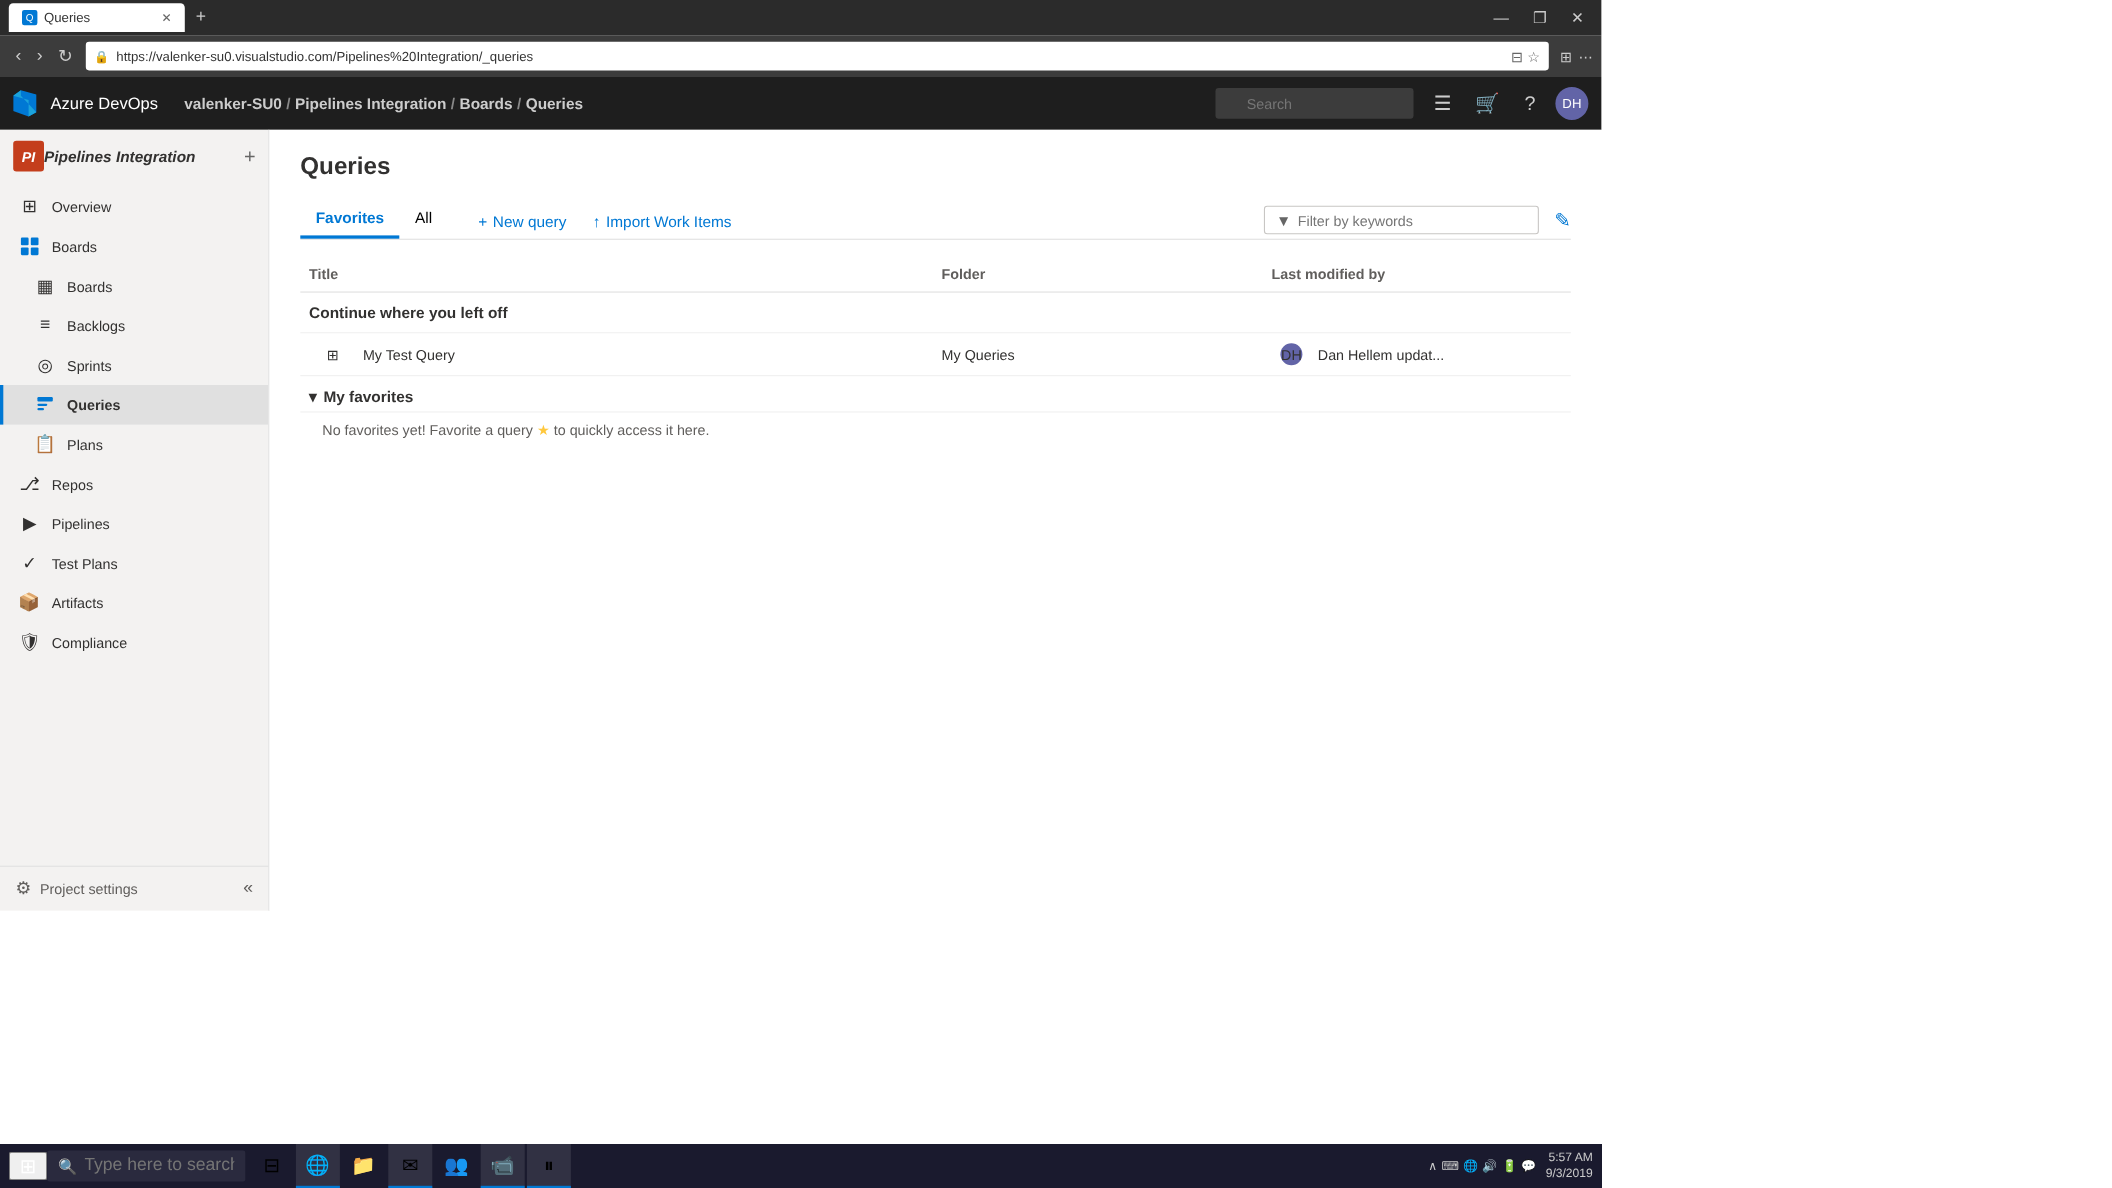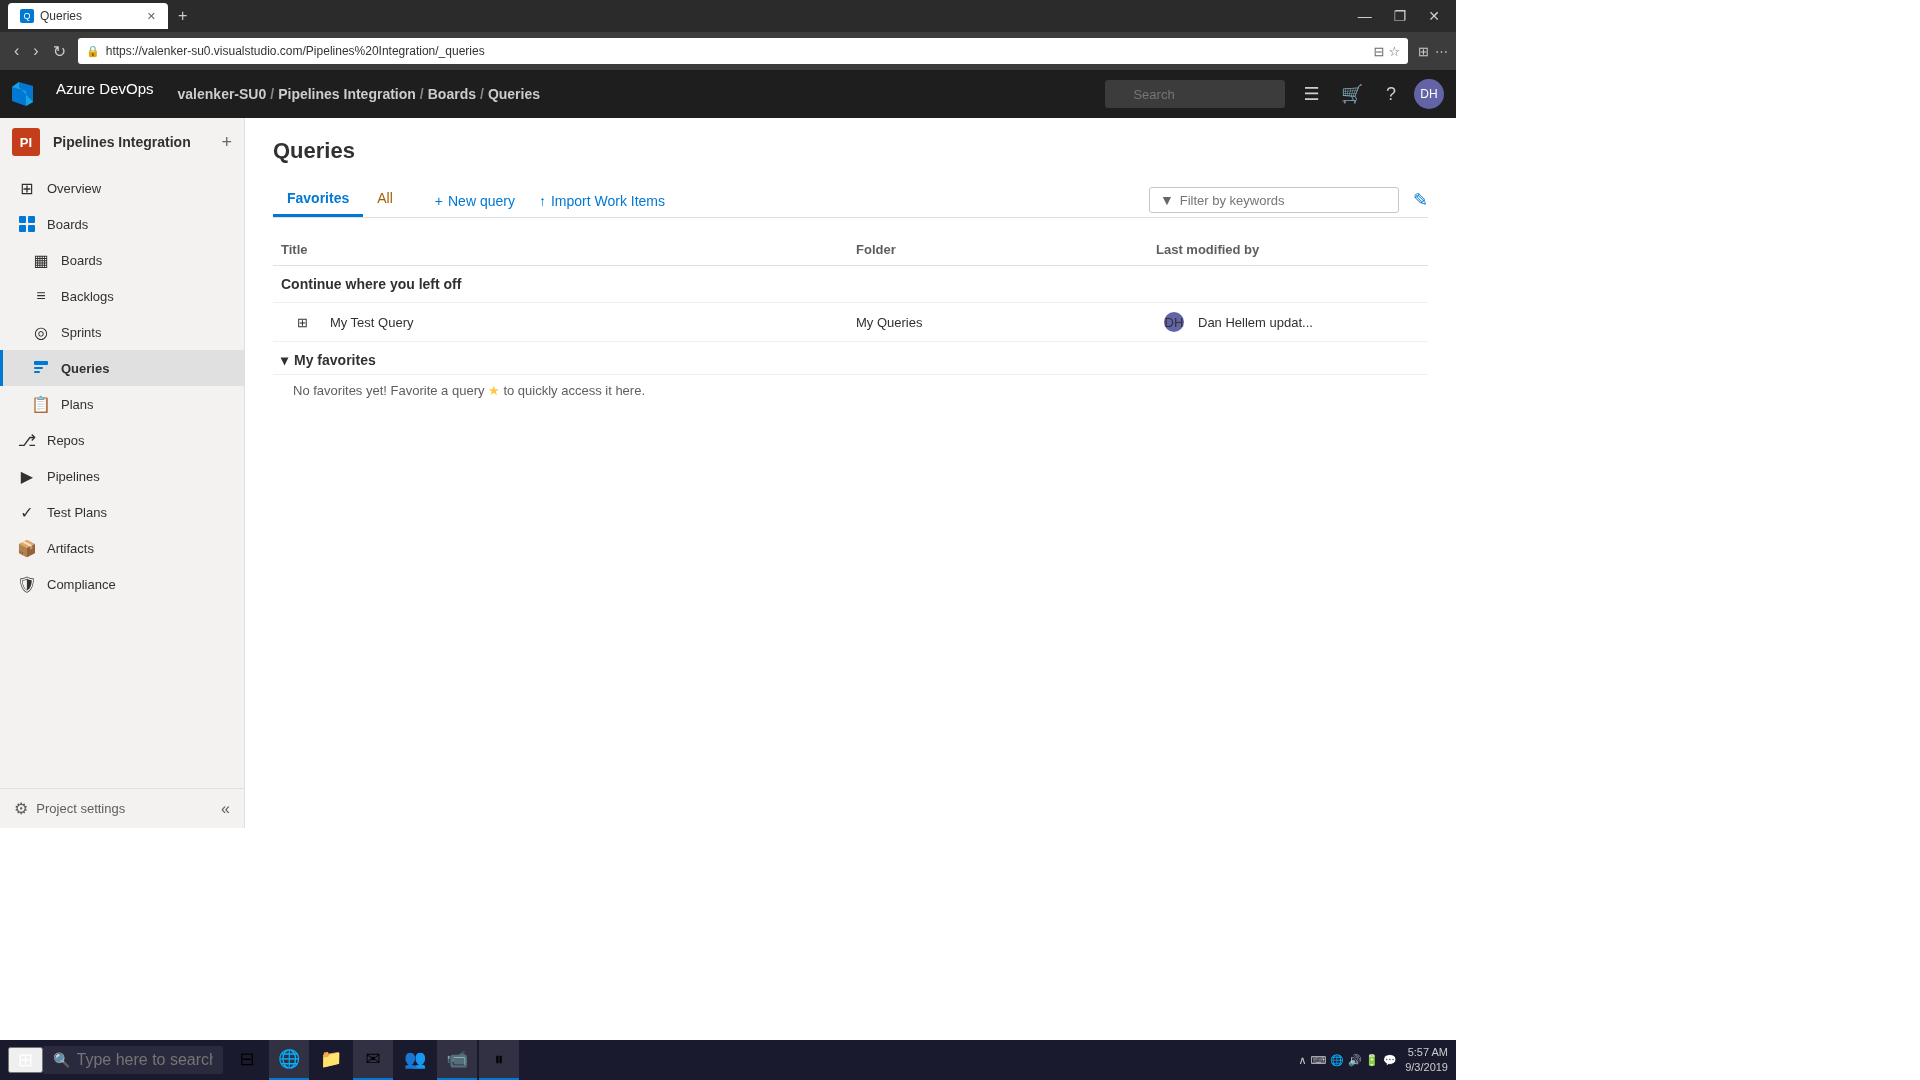--- a/index.html
+++ b/index.html
@@ -20,54 +20,54 @@
     .nav-btns { display: flex; gap: 2px; }
     .nav-btn { background: none; border: none; color: #ccc; cursor: pointer; font-size: 16px; padding: 4px 6px; border-radius: 3px; }
     .address-bar { flex: 1; background: #fff; border-radius: 3px; height: 26px; display: flex; align-items: center; padding: 0 8px; gap: 6px; font-size: 12px; color: #333; }
     .address-bar .lock-icon { color: #666; font-size: 11px; }
     .addr-text { color: #333; font-size: 12px; }
     .addr-right-icons { display: flex; gap: 4px; margin-left: auto; }
     .addr-icon { color: #666; font-size: 13px; cursor: pointer; }
 
     
     .top-nav { background: #1e1e1e; height: 48px; display: flex; align-items: center; padding: 0 12px; gap: 12px; }
-    .brand-logo { display: flex; gap: 16px; cursor: pointer; }
+    .brand-logo { display: flex; align-items: center; gap: 6px; cursor: pointer; }
     .brand-icon { width: 28px; height: 28px; }
     .brand-name { color: #fff; font-size: 15px; font-weight: 400; }
     .breadcrumb { display: flex; align-items: center; gap: 4px; color: #ccc; font-size: 14px; flex: 1; margin-left: 12px; font-weight: bold; }
     .breadcrumb a { color: #ccc; text-decoration: none; cursor: pointer; }
     .breadcrumb .sep { color: #888; }
     .nav-right { display: flex; align-items: center; gap: 14px; margin-left: auto; }
     .nav-search { background: #3c3c3c; border: none; color: #ccc; height: 28px; border-radius: 3px; padding: 0 8px 0 28px; font-size: 13px; width: 180px; position: relative; }
     .search-wrapper { position: relative; display: flex; align-items: center; }
     .search-wrapper .search-icon { position: absolute; left: 8px; color: #aaa; font-size: 13px; }
     .nav-icon-btn { color: #ccc; background: none; border: none; font-size: 18px; cursor: pointer; padding: 4px; }
     .avatar { width: 30px; height: 30px; border-radius: 50%; background: #6264a7; display: flex; align-items: center; justify-content: center; color: white; font-size: 12px; cursor: pointer; }
 
     
     .main-layout { display: flex; height: calc(828px - 118px); }
 
     
     .sidebar { width: 245px; background: #f3f2f1; border-right: 1px solid #e0e0e0; display: flex; flex-direction: column; }
-    .sidebar-header { display: flex; align-items: center; padding: 10px 12px; gap: 13px; }
+    .sidebar-header { display: flex; align-items: center; padding: 10px 12px; gap: 0; font-style: italic; }
     .project-icon { width: 28px; height: 28px; background: #c43e1c; border-radius: 3px; display: flex; align-items: center; justify-content: center; color: white; font-size: 13px; font-weight: 700; }
     .project-name { font-size: 14px; font-weight: 600; color: #323130; flex: 1; }
     .add-btn { color: #666; font-size: 18px; cursor: pointer; }
     .sidebar-nav { flex: 1; overflow-y: auto; padding: 4px 0; }
     .nav-item { display: flex; align-items: center; gap: 10px; padding: 8px 14px; cursor: pointer; color: #323130; font-size: 13px; border-left: 3px solid transparent; }
     .nav-item.active { background: #e0e0e0; border-left-color: #0078d4; font-weight: 600; }
     .nav-item .nav-icon { width: 20px; height: 20px; display: flex; align-items: center; justify-content: center; font-size: 16px; }
     .sidebar-footer { padding: 10px 14px; border-top: 1px solid #e0e0e0; display: flex; align-items: center; gap: 8px; cursor: pointer; color: #605e5c; font-size: 13px; }
     .sidebar-footer .gear-icon { font-size: 16px; }
     .collapse-icon { margin-left: auto; font-size: 16px; }
 
     
     .content { flex: 1; padding: 20px 28px; overflow-y: auto; background: #fff; }
     .page-title { font-size: 22px; font-weight: 600; color: #323130; margin-bottom: 18px; }
-    .tab-btn { padding: 8px 14px; font-size: 14px; cursor: pointer; border-bottom: 3px solid transparent; color: #a16207; background: none; border-top: none; border-left: none; border-right: none; }
+    .tab-btn { padding: 8px 14px; font-size: 14px; cursor: pointer; border-bottom: 3px solid transparent; color: #000000; background: none; border-top: none; border-left: none; border-right: none; }
     .tab-btn.active { border-bottom-color: #0078d4; color: #0078d4; font-weight: 600; }
     .toolbar-actions { display: flex; align-items: center; gap: 8px; margin-left: 20px; margin-bottom: 4px; }
     .action-btn { display: flex; align-items: center; gap: 5px; color: #0078d4; background: none; border: none; cursor: pointer; font-size: 14px; padding: 4px 8px; }
     .filter-box { margin-left: auto; margin-bottom: 4px; }
     .filter-input { display: flex; align-items: center; gap: 6px; border: 1px solid #c8c6c4; border-radius: 3px; padding: 4px 10px; width: 250px; background: #fff; }
     .filter-input input { border: none; outline: none; font-size: 13px; color: #605e5c; width: 100%; background: transparent; }
     .filter-input .filter-icon { color: #666; font-size: 14px; }
     .edit-icon { color: #0078d4; font-size: 18px; cursor: pointer; margin-left: 8px; }
 
     

